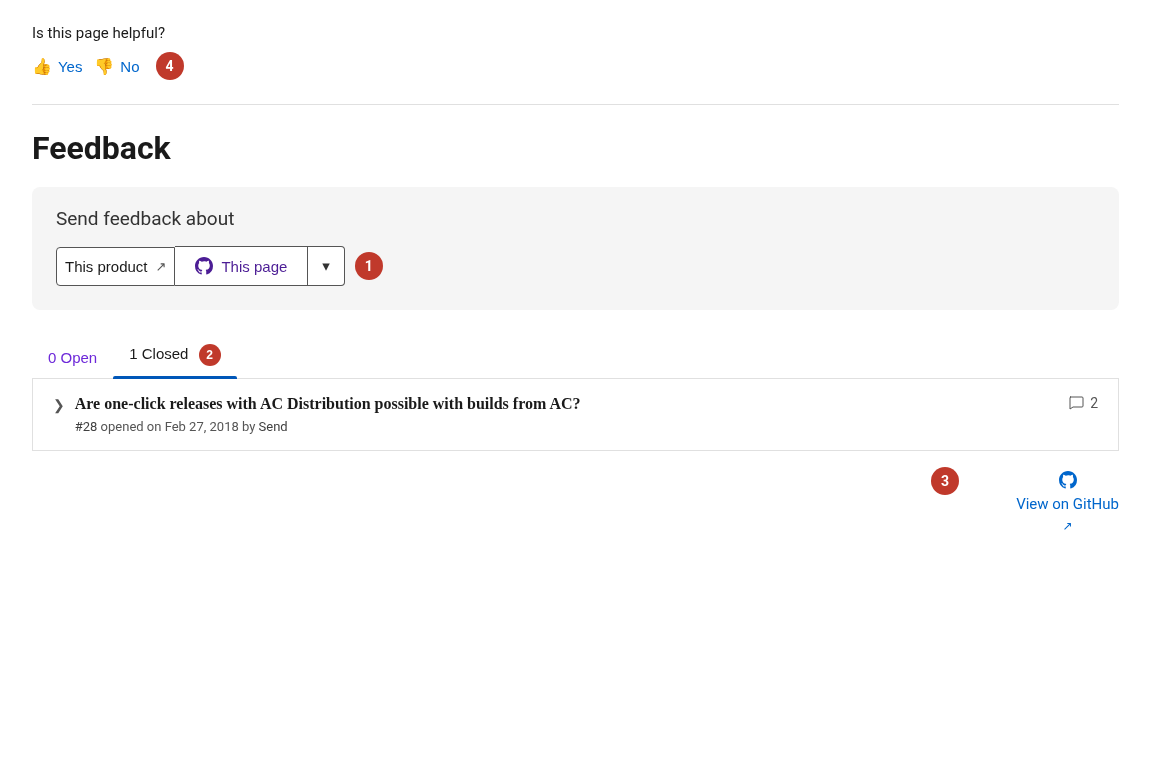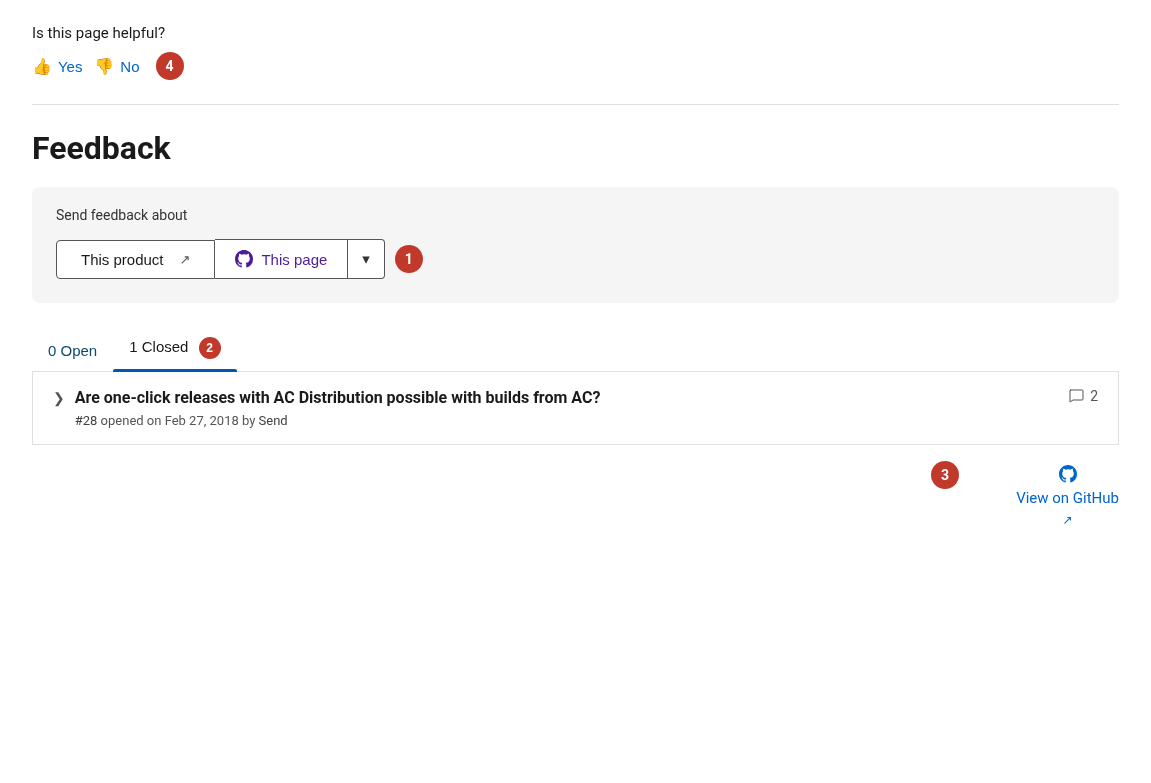--- a/index.html
+++ b/index.html
@@ -64,38 +64,38 @@
       margin: 24px 0 20px 0;
     }
 
     .feedback-card {
       background: #f5f5f5;
       border-radius: 8px;
       padding: 20px 24px 24px 24px;
       margin-bottom: 24px;
     }
     .feedback-card-label {
-      font-size: 14px;
+      font-size: 19px;
       color: #333;
       margin-bottom: 16px;
     }
 
     .feedback-buttons-row {
       display: flex;
       align-items: center;
       gap: 0;
     }
     .feedback-btn-product {
       display: flex;
       align-items: center;
-      gap: 16px;
+      gap: 8px;
       border: 1.5px solid #555;
       background: #fff;
       border-radius: 4px 0 0 4px;
-      padding: 10px 24px;
+      padding: 10px 8px;
       font-size: 15px;
       cursor: pointer;
       color: #1a1a1a;
       font-weight: 400;
     }
     .feedback-btn-page {
       display: flex;
       align-items: center;
       gap: 8px;
       border: 1.5px solid #555;
@@ -132,21 +132,21 @@
     .tabs-row {
       display: flex;
       align-items: flex-end;
       border-bottom: 1px solid #e0e0e0;
       margin-bottom: 0;
       position: relative;
     }
     .tab {
       padding: 10px 16px 12px 16px;
       font-size: 15px;
-      color: #0c4a6e;
+      color: #6d28d9;
       cursor: pointer;
       border: none;
       background: none;
       position: relative;
       white-space: nowrap;
     }
     .tab.active {
       color: #1a1a1a;
       font-weight: 500;
     }
@@ -194,20 +194,21 @@
       color: #555;
       margin-top: 2px;
       cursor: pointer;
     }
     .issue-content {}
     .issue-title {
       font-size: 16px;
       font-weight: 700;
       color: #1a1a1a;
       margin-bottom: 6px;
+      font-family: Liberation Serif, serif;
     }
     .issue-meta {
       font-size: 13px;
       color: #555;
     }
     .issue-meta a {
       color: #404040;
       text-decoration: none;
     }
     .issue-right {

